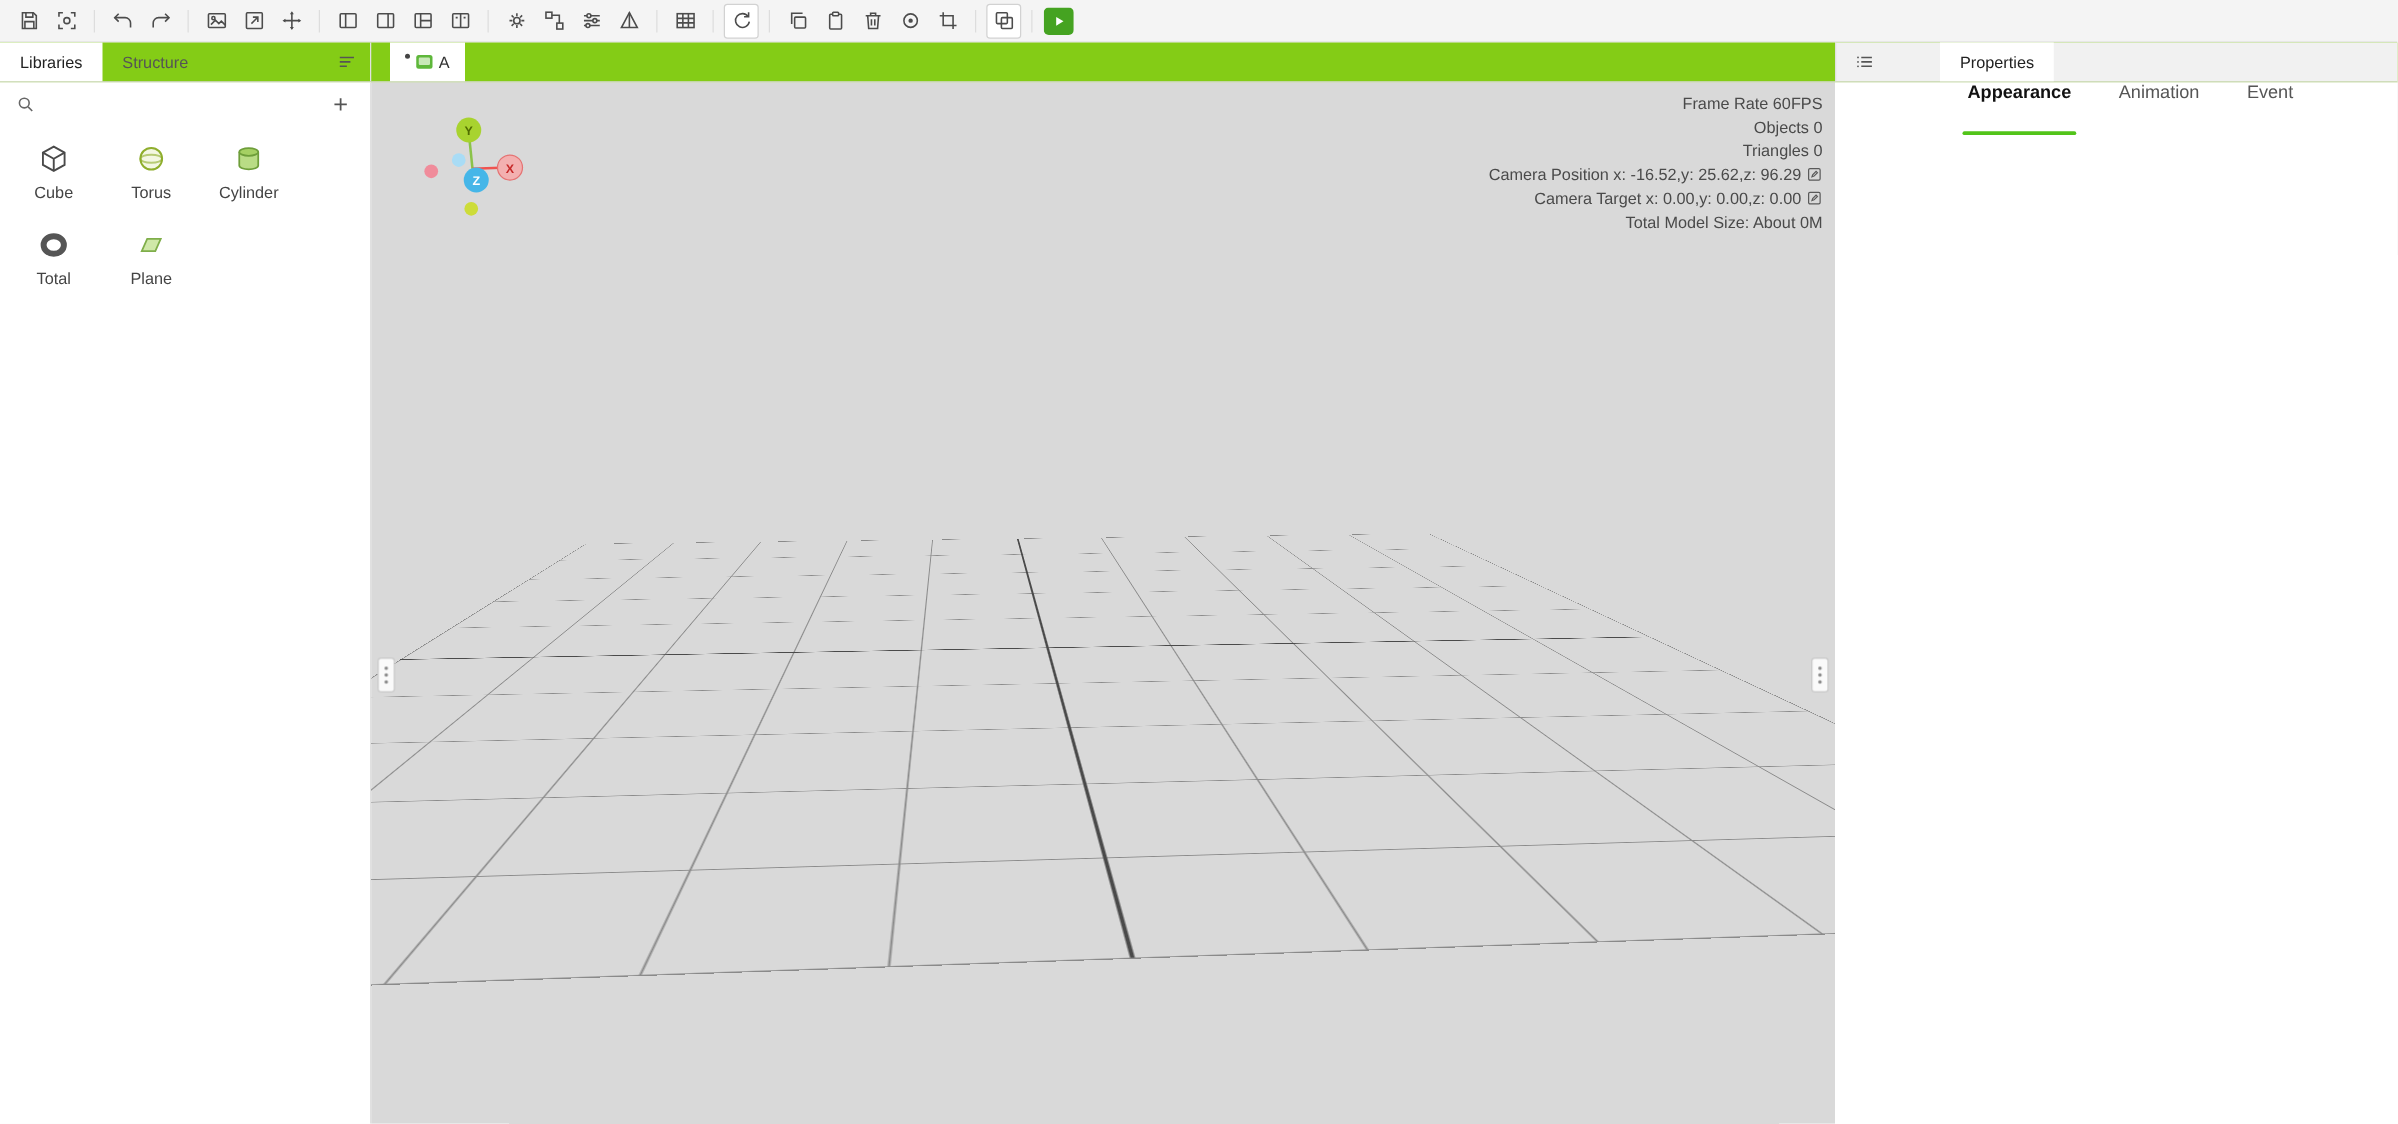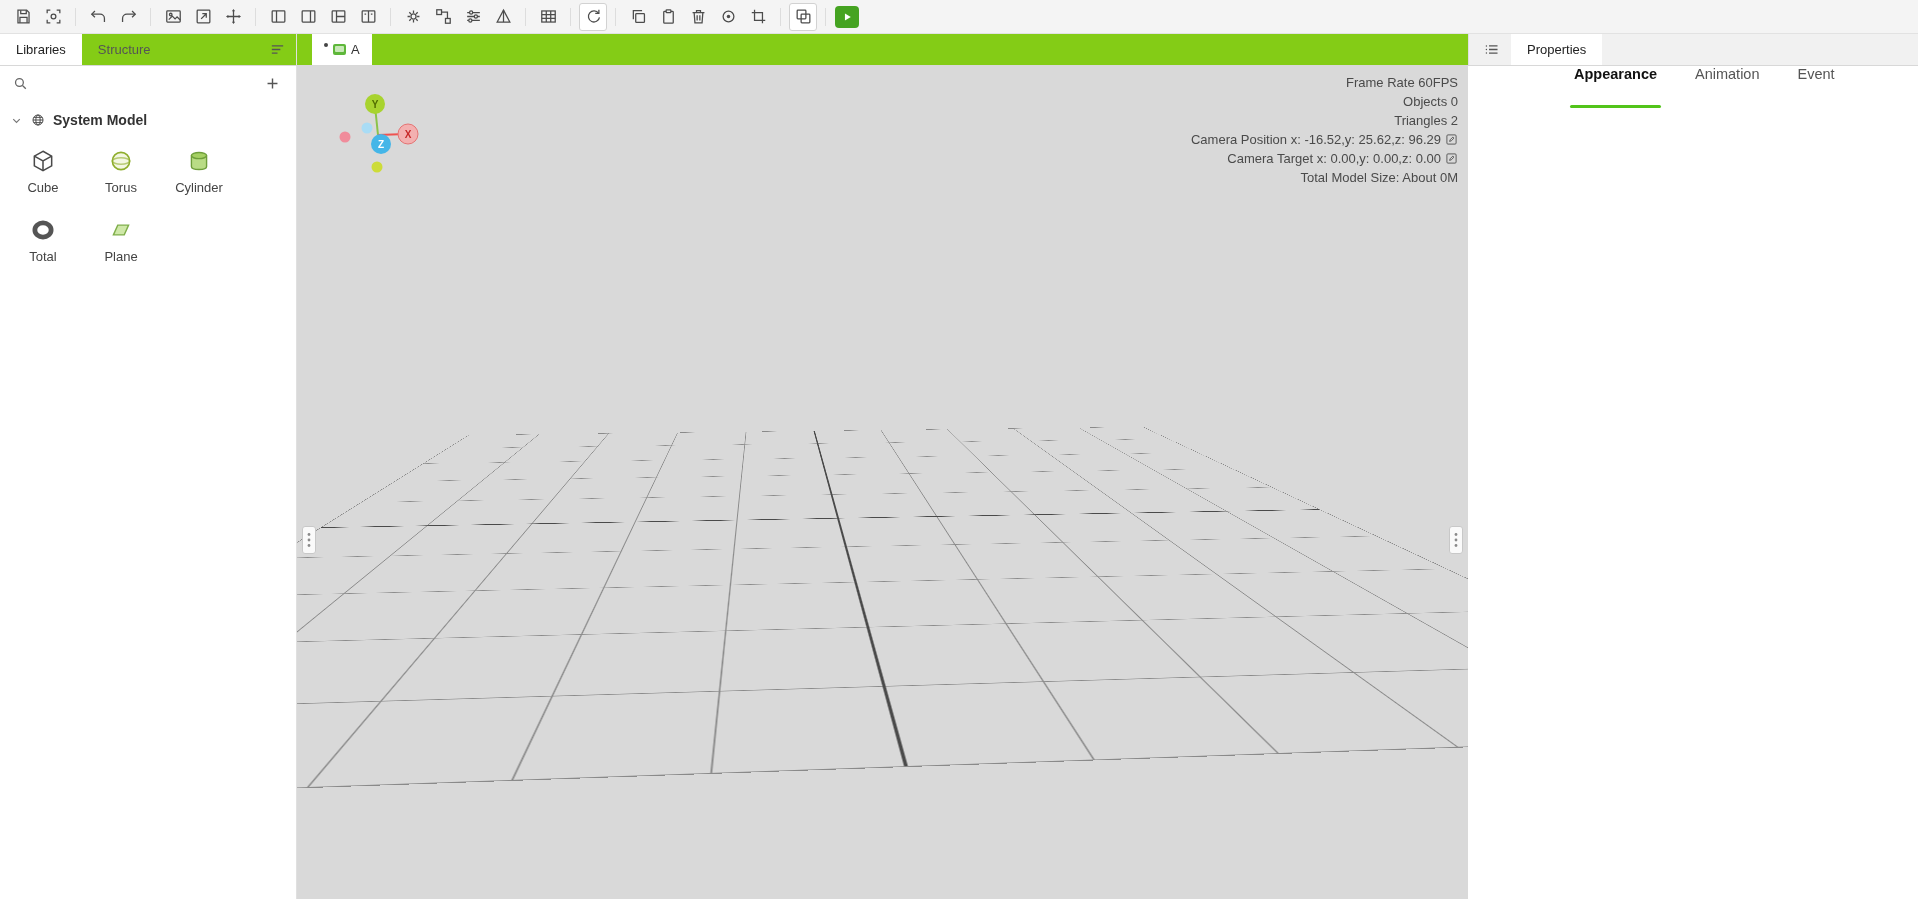--- a/index.html
+++ b/index.html
@@ -15,21 +15,21 @@
     display:flex; align-items:center; justify-content:center; border-radius:3px; cursor:pointer; margin:0 1px; }
   .tb-btn.boxed { border:1px solid #d2d2d2; background:#fff; }
   .tb-btn.play { background:#45a321; border-radius:4px; width:24px; height:22px; margin-left:2px; }
   .tb-sep { width:1px; height:18px; background:#ddd; margin:0 7px; flex:none; }
   .tb-btn svg { display:block; }
 
   
   .tabstrip { height:32px; background:#84cc16; border-bottom:1px solid #d8d8d8;
     display:flex; align-items:stretch; flex:none; }
   .strip-left { width:297px; display:flex; align-items:stretch; border-right:1px solid #e0e0e0; }
-  .strip-right { width:450px; margin-left:auto; display:flex; align-items:center; border-left:1px solid #e0e0e0; background:#f1f1f1; }
+  .strip-right { width:450px; margin-left:auto; display:flex; align-items:center; border-left:1px solid #e0e0e0; background:#f1f1f1;gap:41px; }
   .tab { display:flex; align-items:center; padding:0 16px; font-size:13px; color:#555; cursor:pointer; }
   .tab.active { background:#fff; color:#222; }
   .strip-menu-btn { margin-left:auto; margin-right:8px; align-self:center; width:22px; height:22px;
     border:none; background:transparent; cursor:pointer; display:flex; align-items:center; justify-content:center; }
   .scene-tab { display:flex; align-items:center; gap:5px; background:#fff; margin-left:15px;
     padding:0 12px; font-size:13px; color:#333; cursor:pointer; }
   .scene-dot { width:4px; height:4px; border-radius:50%; background:#444; align-self:flex-start; margin-top:9px; }
   .scene-icon { width:13px; height:11px; background:#5eb73a; border-radius:2px; position:relative; }
   .scene-icon::after { content:""; position:absolute; left:2px; top:2px; right:2px; bottom:3px; background:#c8e8b8; border-radius:1px; }
   .rp-menu-btn { width:24px; height:24px; margin:0 8px 0 10px; border:none; background:transparent; cursor:pointer;
@@ -294,31 +294,20 @@
             <circle cx="10.5" cy="10.5" r="5.5"></circle>
             <path d="M14.8 14.8L19.5 19.5"></path>
           </svg>
         <input class="search-input" type="text" placeholder="" style="">
         <button class="add-btn">
           <svg width="17" height="17" viewBox="0 0 24 24" fill="none" stroke="#555" stroke-width="2">
               <path d="M12 5v14M5 12h14"></path>
             </svg>
         </button>
       </div>
-      <div class="tree-row">
-        <svg width="13" height="13" viewBox="0 0 24 24" fill="none" stroke="#777" stroke-width="2.2">
-            <path d="M6 9.5l6 6 6-6"></path>
-          </svg>
-        <svg width="16" height="16" viewBox="0 0 24 24" fill="none" stroke="#4c4c4c" stroke-width="1.5">
-            <circle cx="12" cy="12" r="7.5"></circle>
-            <ellipse cx="12" cy="12" rx="3.2" ry="7.5"></ellipse>
-            <path d="M4.5 12h15M5.8 8h12.4M5.8 16h12.4"></path>
-          </svg>
-        <span class="tree-label">System Model</span>
-      </div>
       <div class="items-grid">
         <div class="lib-item">
           <svg width="26" height="26" viewBox="0 0 24 24" fill="none" stroke="#4a4a4a" stroke-width="1.4">
               <path d="M12 3l8 4.5v9L12 21l-8-4.5v-9z"></path>
               <path d="M4 7.5l8 4.5 8-4.5M12 12v9"></path>
             </svg>
           <span class="lib-label">Cube</span>
         </div>
         <div class="lib-item">
           <svg width="26" height="26" viewBox="0 0 24 24" fill="none" stroke="#8fae2d" stroke-width="1.5">
@@ -378,21 +367,21 @@
       </svg>
 
       <div class="stats">
         <div class="stat-row">
             <span>Frame Rate 60FPS</span>
           </div>
         <div class="stat-row">
             <span>Objects 0</span>
           </div>
         <div class="stat-row">
-            <span>Triangles 2</span>
+            <span>Triangles 0</span>
           </div>
         <div class="stat-row">
           <span>Camera Position x: -16.52,y: 25.62,z: 96.29</span>
           <button class="edit-icon-btn">
             <svg width="13" height="13" viewBox="0 0 24 24" fill="none" stroke="#5a5a5a" stroke-width="1.8">
                 <rect x="3.5" y="3.5" width="17" height="17" rx="2"></rect>
                 <path d="M8.5 15.5l1-3 5-5 2 2-5 5z"></path>
               </svg>
           </button>
         </div>

